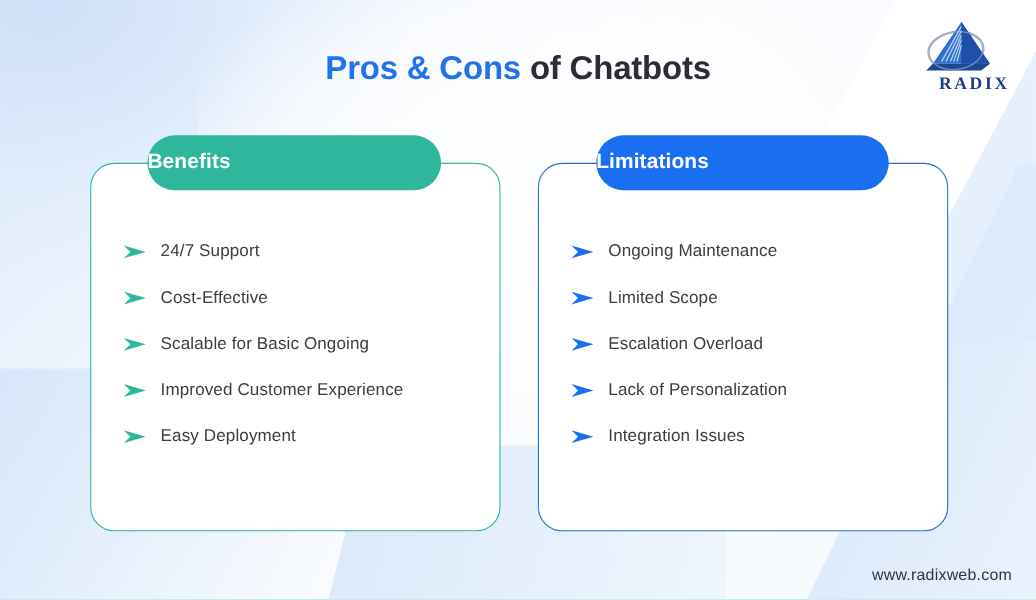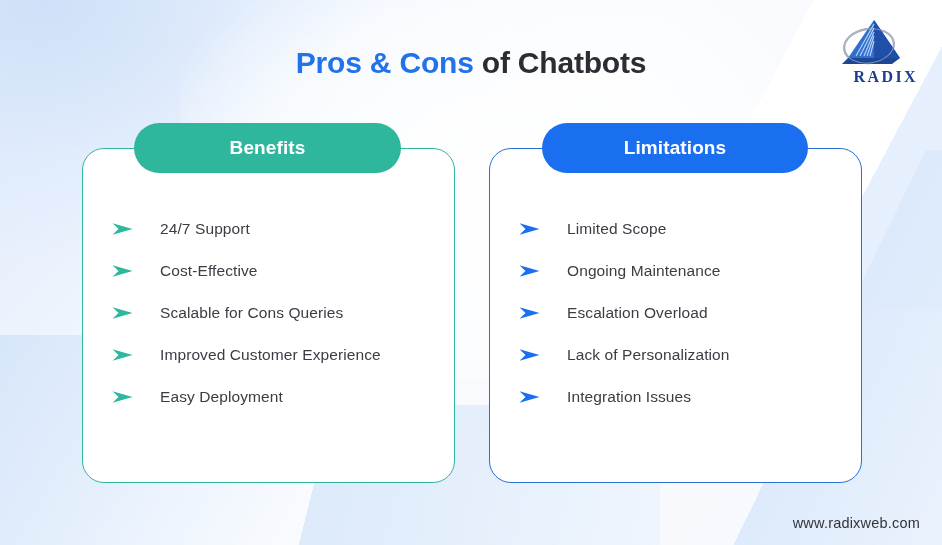--- a/index.html
+++ b/index.html
@@ -146,21 +146,21 @@
     border: 1.3px solid #2b6fd4;
   }
 
   
   .pill {
     position: absolute;
     height: 50px;
     border-radius: 25px;
     display: flex;
     align-items: center;
-    justify-content: center;
+    justify-content: flex-start;
     color: #ffffff;
     font-size: 19px;
     font-weight: 700;
     letter-spacing: 0.1px;
   }
   .pill-benefits {
     left: 134px;
     top: 123px;
     width: 267px;
     background: #2eb79d;
@@ -186,21 +186,20 @@
   }
   .list-limitations {
     left: 519px;
     top: 208px;
     width: 330px;
   }
   .list-item {
     display: flex;
     align-items: center;
     height: 42px;
-    gap: 14px;
   }
   .bullet {
     width: 22px;
     height: 14px;
     flex: 0 0 22px;
     margin-right: 12px;
     display: block;
   }
   .item-label {
     font-size: 15.5px;
@@ -268,21 +267,21 @@
     <div class="list-item">
       <svg class="bullet" viewBox="0 0 22 14">
         <path d="M0.5 1.2 L20.5 7 L0.5 12.8 L6.5 7 Z" fill="#2eb79d"></path>
       </svg>
       <span class="item-label">Cost-Effective</span>
     </div>
     <div class="list-item">
       <svg class="bullet" viewBox="0 0 22 14">
         <path d="M0.5 1.2 L20.5 7 L0.5 12.8 L6.5 7 Z" fill="#2eb79d"></path>
       </svg>
-      <span class="item-label">Scalable for Cons Queries</span>
+      <span class="item-label">Scalable for Basic Ongoing</span>
     </div>
     <div class="list-item">
       <svg class="bullet" viewBox="0 0 22 14">
         <path d="M0.5 1.2 L20.5 7 L0.5 12.8 L6.5 7 Z" fill="#2eb79d"></path>
       </svg>
       <span class="item-label">Improved Customer Experience</span>
     </div>
     <div class="list-item">
       <svg class="bullet" viewBox="0 0 22 14">
         <path d="M0.5 1.2 L20.5 7 L0.5 12.8 L6.5 7 Z" fill="#2eb79d"></path>
@@ -293,32 +292,32 @@
 
   <div class="card card-limitations"></div>
   <div class="pill pill-limitations">
     <span>Limitations</span>
   </div>
   <div class="list list-limitations">
     <div class="list-item">
       <svg class="bullet" viewBox="0 0 22 14">
         <path d="M0.5 1.2 L20.5 7 L0.5 12.8 L6.5 7 Z" fill="#1a6ff0"></path>
       </svg>
+      <span class="item-label">Ongoing Maintenance</span>
+    </div>
+    <div class="list-item">
+      <svg class="bullet" viewBox="0 0 22 14">
+        <path d="M0.5 1.2 L20.5 7 L0.5 12.8 L6.5 7 Z" fill="#1a6ff0"></path>
+      </svg>
       <span class="item-label">Limited Scope</span>
     </div>
     <div class="list-item">
       <svg class="bullet" viewBox="0 0 22 14">
         <path d="M0.5 1.2 L20.5 7 L0.5 12.8 L6.5 7 Z" fill="#1a6ff0"></path>
       </svg>
-      <span class="item-label">Ongoing Maintenance</span>
-    </div>
-    <div class="list-item">
-      <svg class="bullet" viewBox="0 0 22 14">
-        <path d="M0.5 1.2 L20.5 7 L0.5 12.8 L6.5 7 Z" fill="#1a6ff0"></path>
-      </svg>
       <span class="item-label">Escalation Overload</span>
     </div>
     <div class="list-item">
       <svg class="bullet" viewBox="0 0 22 14">
         <path d="M0.5 1.2 L20.5 7 L0.5 12.8 L6.5 7 Z" fill="#1a6ff0"></path>
       </svg>
       <span class="item-label">Lack of Personalization</span>
     </div>
     <div class="list-item">
       <svg class="bullet" viewBox="0 0 22 14">

